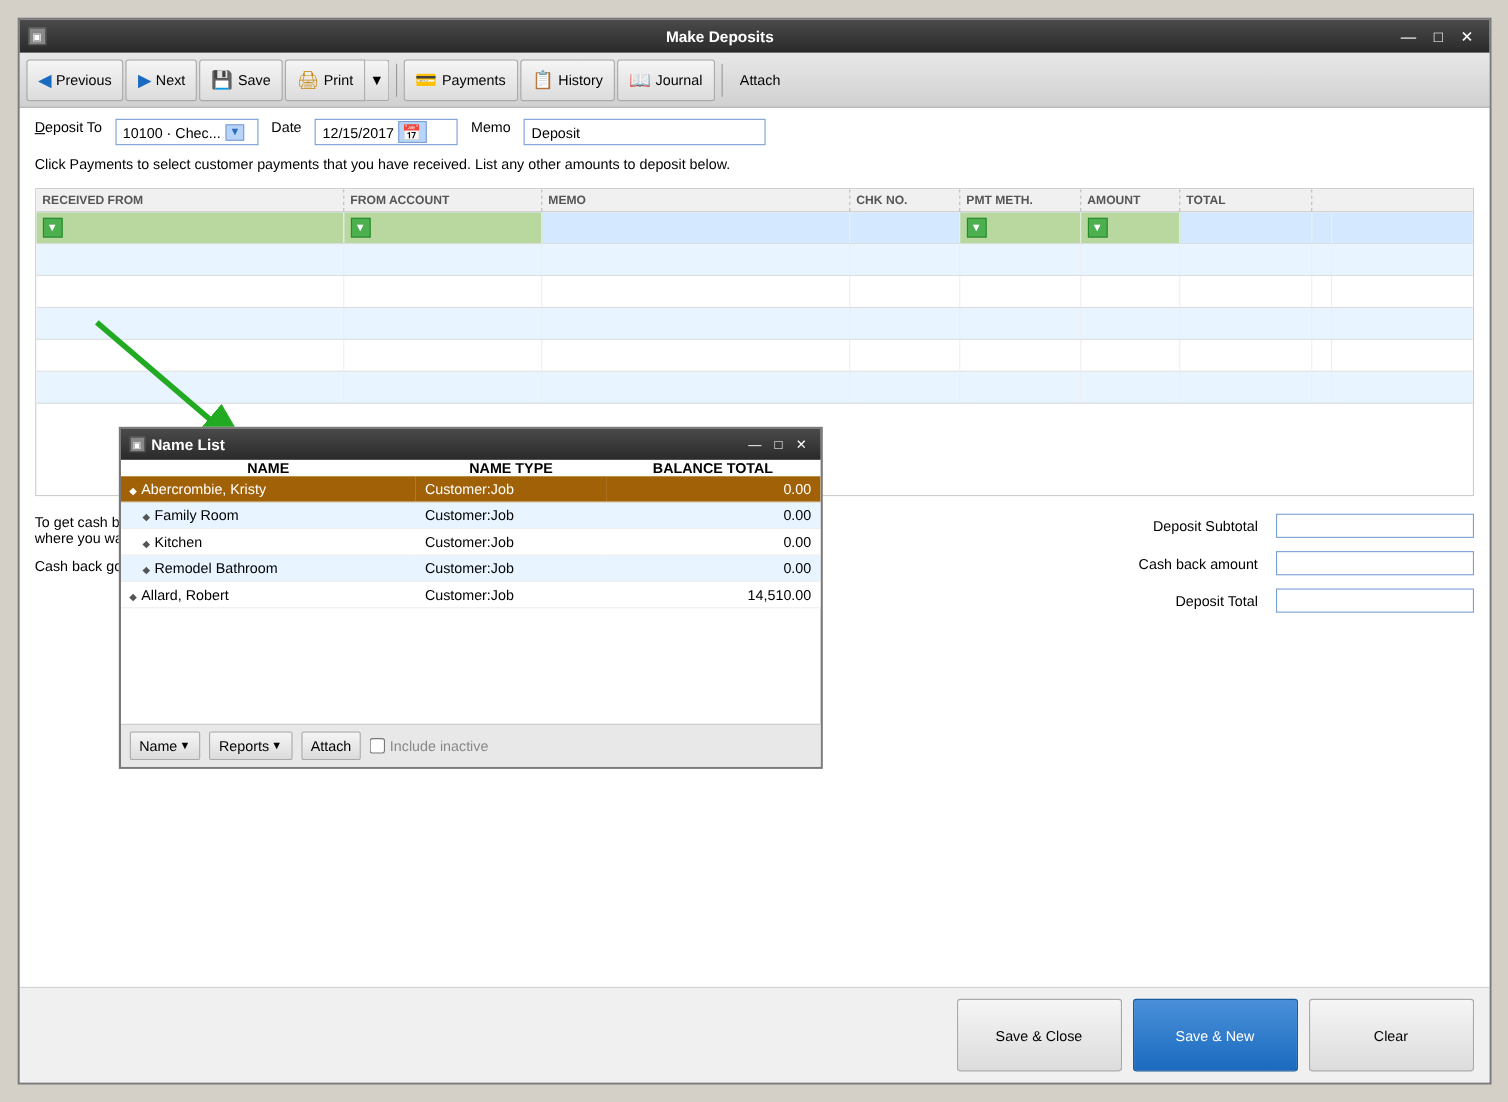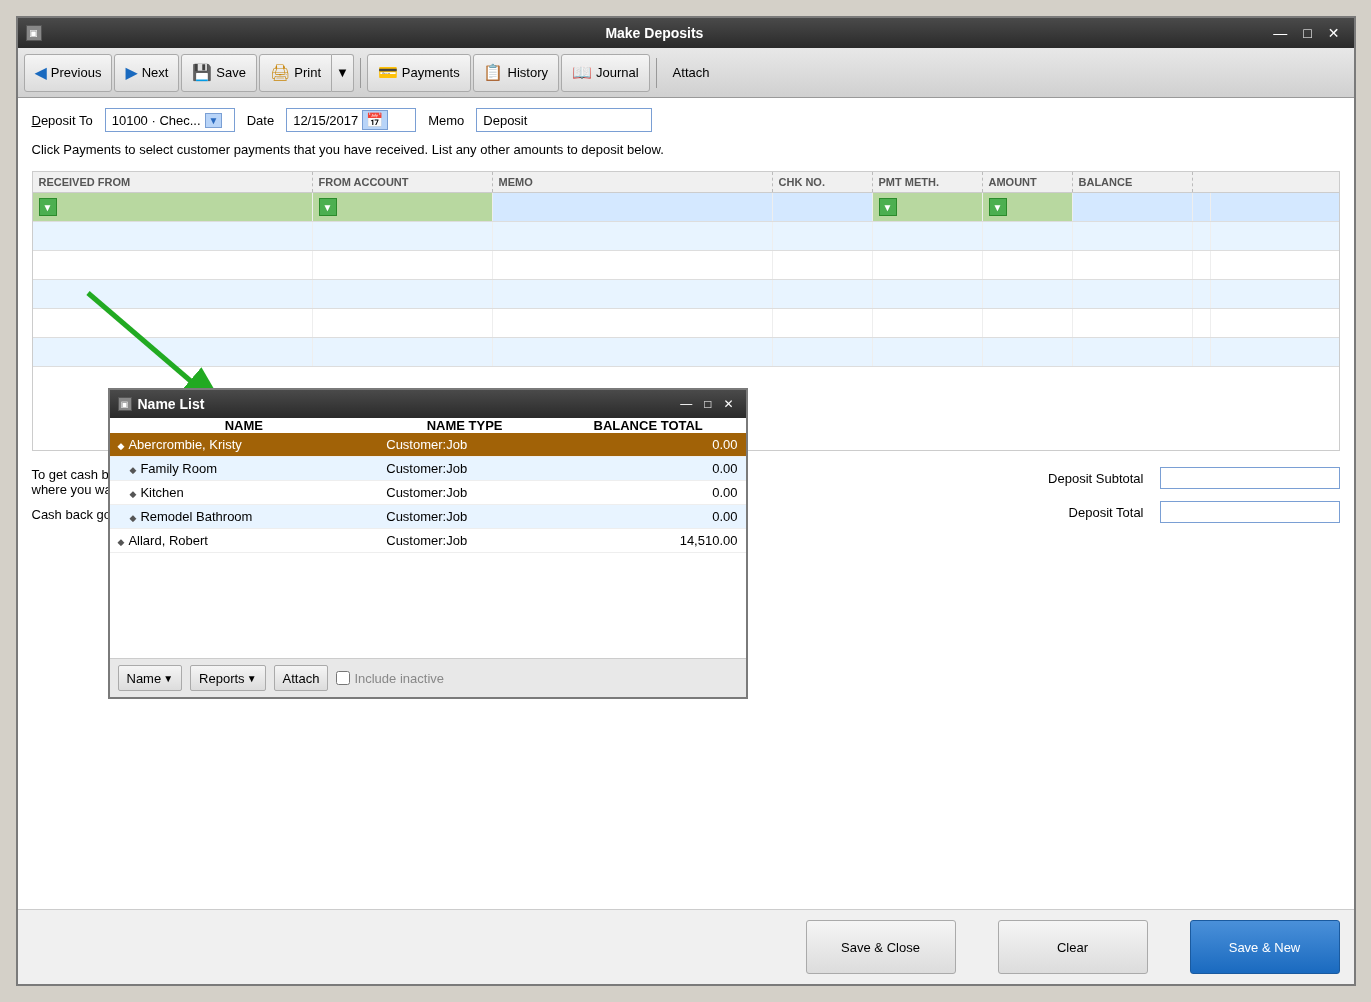--- a/index.html
+++ b/index.html
@@ -20,21 +20,21 @@
     .toolbar-btn.blue-icon .icon { color: #1a6abf; }
     .toolbar-btn.green-icon .icon { color: #2a8a2a; }
     .toolbar-btn.gold-icon .icon { color: #c8860a; }
     .toolbar-btn.no-border { border: none; background: transparent; }
     .print-dropdown { display: flex; align-items: center; }
     .print-arrow { padding: 4px 4px; background: linear-gradient(to bottom, #f5f5f5, #dcdcdc); border: 1px solid #aaa; border-left: none; border-radius: 0 3px 3px 0; cursor: pointer; height: 38px; display: flex; align-items: center; }
     .print-main { border-radius: 3px 0 0 3px; }
 
     .content { flex: 1; background: white; padding: 10px 14px; display: flex; flex-direction: column; position: relative; overflow: hidden; }
 
-    .form-row { display: flex; align-items: center; gap: 12px; margin-bottom: 10px; }
+    .form-row { display: flex; gap: 12px; margin-bottom: 10px; }
     .form-label { font-size: 13px; }
     .form-label u { text-decoration: underline; }
     .form-select { display: flex; align-items: center; border: 1px solid #7a9fd4; background: white; padding: 2px 6px; min-width: 130px; height: 24px; }
     .form-select-arrow { margin-left: 4px; font-size: 10px; color: #2a6abf; background: #b8d4f8; padding: 1px 3px; border: 1px solid #7a9fd4; }
     .form-input { border: 1px solid #7a9fd4; background: white; padding: 2px 6px; height: 24px; min-width: 120px; }
     .date-icon { font-size: 14px; color: #555; cursor: pointer; }
 
     .instruction { font-size: 13px; margin-bottom: 14px; }
 
     .grid-container { flex: 1; display: flex; flex-direction: column; border: 1px solid #ccc; overflow: hidden; }
@@ -51,21 +51,21 @@
 
     .bottom-section { padding: 8px 0; }
     .subtotal-row { display: flex; align-items: center; justify-content: flex-end; margin-bottom: 6px; gap: 16px; text-align: right; }
     .subtotal-label { font-size: 13px; }
     .subtotal-value { width: 180px; border: 1px solid #7a9fd4; background: white; height: 22px; padding: 2px 6px; text-align: right; }
     .total-row { display: flex; align-items: center; justify-content: flex-end; margin-bottom: 10px; gap: 16px; }
     .total-label { font-size: 13px; }
     .total-value { width: 180px; border: 1px solid #7a9fd4; background: white; height: 22px; padding: 2px 6px; text-align: right; }
 
     .action-row { display: flex; align-items: center; justify-content: flex-end; gap: 10px; padding: 10px 14px; border-top: 1px solid #ccc; background: #f0f0f0; }
-    .action-btn { padding: 8px 24px; border: 1px solid #aaa; background: linear-gradient(to bottom, #f5f5f5, #dcdcdc); border-radius: 3px; cursor: pointer; font-size: 14px; height: 54px; min-width: 150px; margin-left: 32px; }
+    .action-btn { padding: 8px 24px; border: 1px solid #aaa; background: linear-gradient(to bottom, #f5f5f5, #dcdcdc); border-radius: 3px; cursor: pointer; font-size: 14px; height: 66px; min-width: 150px; }
     .action-btn.primary { background: linear-gradient(to bottom, #4a90d9, #1a6abf); color: white; border-color: #1a5a9f; }
     .popup { position: absolute; top: 290px; left: 90px; width: 640px; background: white; border: 2px solid #7a7a7a; pointer-events: all; z-index: 100; }
     .popup-titlebar { background: linear-gradient(to bottom, #4a4a4a, #2a2a2a); color: white; display: flex; align-items: center; justify-content: space-between; padding: 4px 8px; height: 28px; }
     .popup-titlebar-left { display: flex; align-items: center; gap: 6px; }
     .popup-title { font-size: 14px; font-weight: bold; }
     .popup-controls { display: flex; gap: 4px; }
     .popup-btn { background: transparent; border: none; color: white; font-size: 12px; cursor: pointer; padding: 0 4px; }
 
     .popup-table { width: 100%; border-collapse: collapse; }
     .popup-tbody tr { border-bottom: 1px solid #eee; }
@@ -146,34 +146,34 @@
       <div class="form-select">
         <span>10100 · Chec...</span>
         <span class="form-select-arrow">▼</span>
       </div>
       <span class="form-label">Date</span>
       <div class="form-select">
         <span>12/15/2017</span>
         <span class="form-select-arrow date-icon">📅</span>
       </div>
       <span class="form-label">Memo</span>
-      <input class="form-input" type="text" style="width: 176px;" value="Deposit">
+      <input class="form-input" type="text" style="width: 220px;" value="Deposit">
     </div>
 
     <div class="instruction">Click Payments to select customer payments that you have received. List any other amounts to deposit below.</div>
 
     <div class="grid-container" style="height:280px; max-height:280px;">
       <div class="grid-header">
         <div class="grid-header-cell">RECEIVED FROM</div>
         <div class="grid-header-cell">FROM ACCOUNT</div>
         <div class="grid-header-cell">MEMO</div>
         <div class="grid-header-cell">CHK NO.</div>
         <div class="grid-header-cell">PMT METH.</div>
         <div class="grid-header-cell">AMOUNT</div>
-        <div class="grid-header-cell">BALANCE</div>
+        <div class="grid-header-cell">TOTAL</div>
         <div class="grid-header-cell" style="border:none;"></div>
       </div>
       <div class="grid-body">
 
         <div class="grid-row active">
           <div class="grid-cell green-bg" style="position:relative;">
             <div class="grid-cell-dropdown">▼</div>
           </div>
           <div class="grid-cell green-bg">
             <div class="grid-cell-dropdown">▼</div>
@@ -248,20 +248,24 @@
         <div style="flex:1;">
           <div style="font-size:13px;">To get cash back from this deposit, indicate the account</div>
           <div style="font-size:13px;">where you want this money to go, such as Petty Cash.</div>
           <div style="margin-top:10px;">
             <span>Cash back goes to</span>
           </div>
         </div>
         <div style="display:flex; flex-direction:column; align-items:flex-end; gap:6px; min-width:350px;">
           <div class="subtotal-row">
             <span class="subtotal-label">Deposit Subtotal</span>
+            <div class="subtotal-value"></div>
+          </div>
+          <div class="subtotal-row">
+            <span class="subtotal-label">Cash back amount</span>
             <div class="subtotal-value"></div>
           </div>
           <div class="total-row">
             <span class="total-label">Deposit Total</span>
             <div class="total-value"></div>
           </div>
         </div>
       </div>
     </div>
 
@@ -341,20 +345,20 @@
           <span>Include inactive</span>
         </label>
       </div>
     </div>
   </div>
 
   <div class="action-row">
     <button class="action-btn">
       <span>Save &amp; Close</span>
     </button>
+    <button class="action-btn primary">
+      <span>Save &amp; New</span>
+    </button>
     <button class="action-btn">
       <span>Clear</span>
     </button>
-    <button class="action-btn primary">
-      <span>Save &amp; New</span>
-    </button>
   </div>
 </div>
 
 </body></html>

